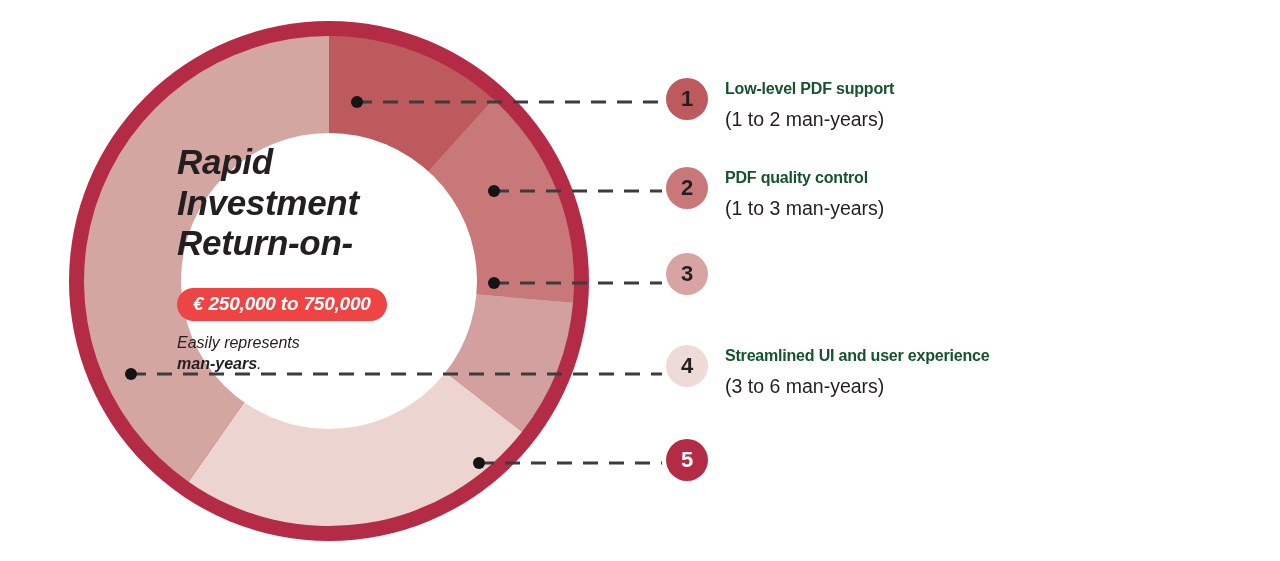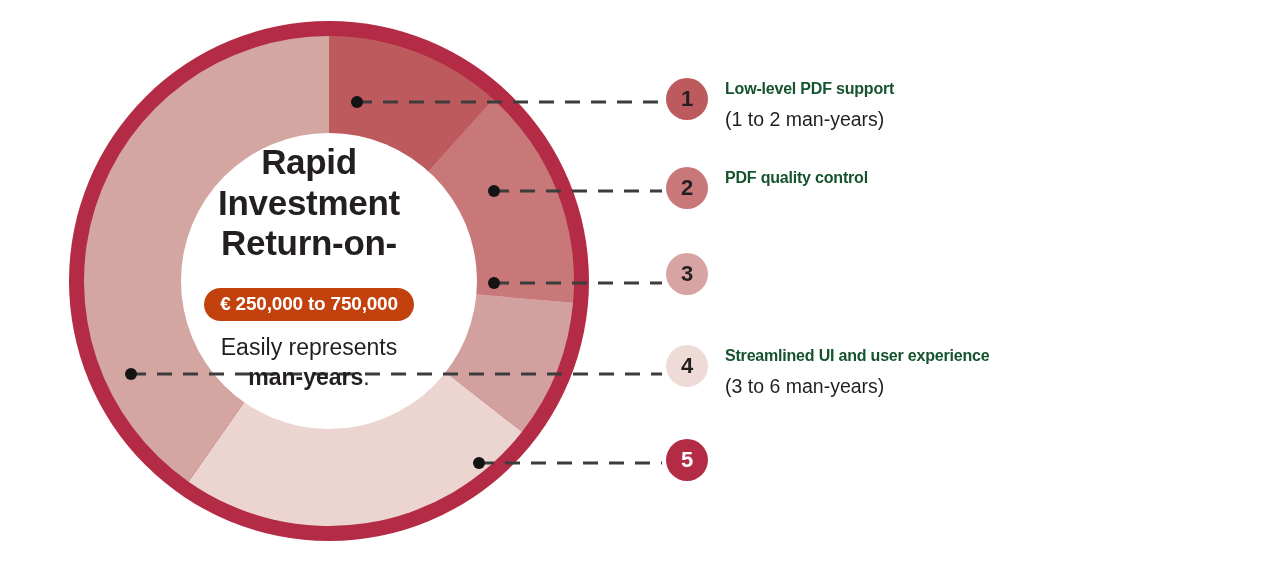--- a/index.html
+++ b/index.html
@@ -30,22 +30,22 @@
   }
   #donut-svg { display: block; width: 534px; height: 534px; }
 
   
   #center-text {
     position: absolute;
     left: 177px;
     top: 142px;
     width: 264px;
     height: 280px;
-    text-align: center;
     pointer-events: none;
+    font-style: italic;
   }
   #center-title {
     font-size: 35px;
     font-weight: bold;
     line-height: 1.16;
     color: #231f20;
     letter-spacing: -0.3px;
   }
   #price-badge {
     display: inline-block;
@@ -54,21 +54,21 @@
     border-radius: 999px;
     background: #b42b46;
     color: #ffffff;
     font-size: 19px;
     font-weight: bold;
     white-space: nowrap;
     letter-spacing: -0.2px;
   }
   #sub-note {
     margin-top: 11px;
-    font-size: 23px;
+    font-size: 16px;
     line-height: 1.32;
     color: #231f20;
   }
   #sub-note .strong { font-weight: bold; }
 
   
   #legend {
     position: absolute;
     left: 666px;
     top: 0;
@@ -174,21 +174,21 @@
       <circle cx="479" cy="463" r="6"></circle>
     </g>
   </svg>
 
   <div id="center-text">
     <div id="center-title">
       <div>Rapid</div>
       <div>Investment</div>
       <div>Return-on-</div>
     </div>
-    <div id="price-badge" style="background: #c2410c; margin-top: 24px;">€ 250,000 to 750,000</div>
+    <div id="price-badge" style="background: #ef4444; margin-top: 24px;">€ 250,000 to 750,000</div>
     <div id="sub-note">
       <div>Easily represents</div>
       <div><span class="strong">man-years</span><span>.</span></div>
     </div>
   </div>
 
   <div id="legend">
 
     <div class="legend-row" id="legend-row-1">
       <div class="legend-bullet" style="background:#bd5a5e">
@@ -199,20 +199,21 @@
         <div class="legend-sub">(1 to 2 man-years)</div>
       </div>
     </div>
 
     <div class="legend-row" id="legend-row-2">
       <div class="legend-bullet" style="background:#c9787a">
         <span>2</span>
       </div>
       <div class="legend-text">
         <div class="legend-title">PDF quality control</div>
+        <div class="legend-sub">(1 to 3 man-years)</div>
       </div>
     </div>
 
     <div class="legend-row" id="legend-row-3">
       <div class="legend-bullet" style="background:#d7a3a3">
         <span>3</span>
       </div>
     </div>
 
     <div class="legend-row" id="legend-row-4">

